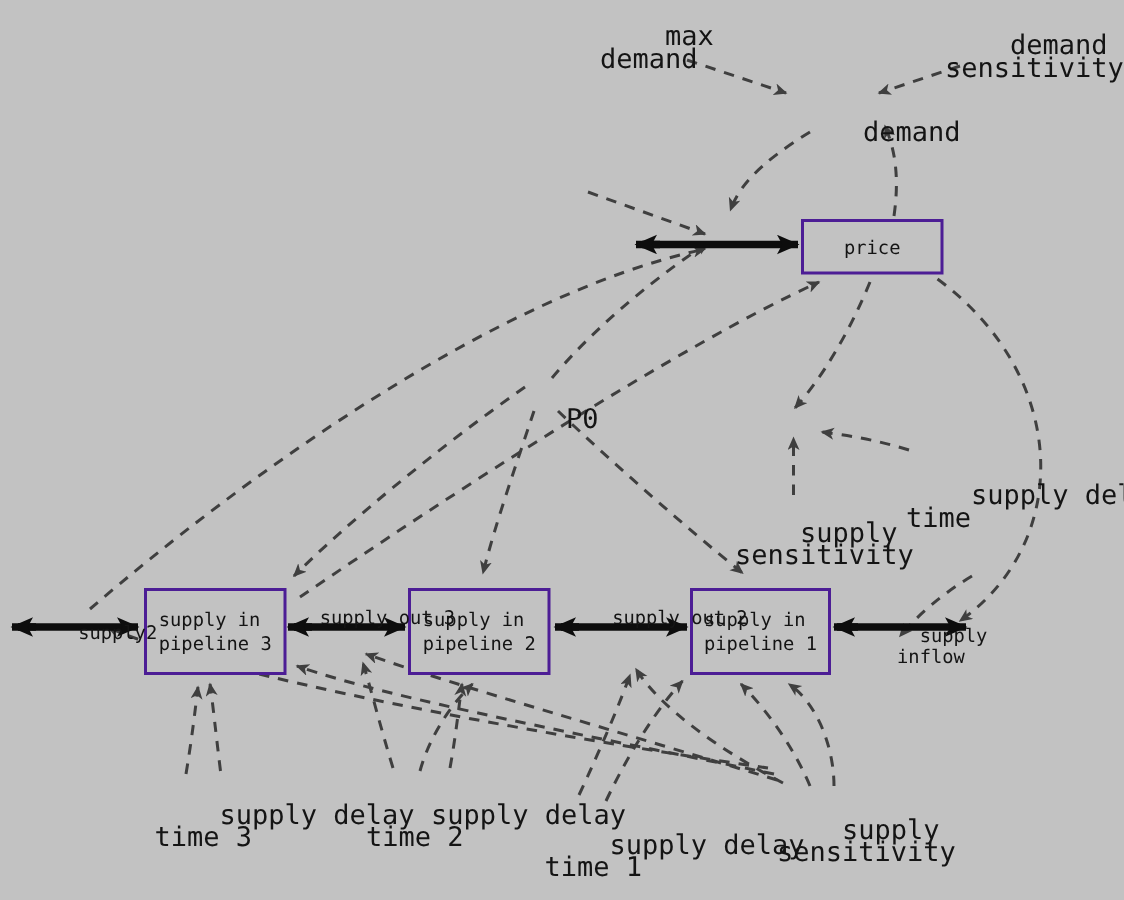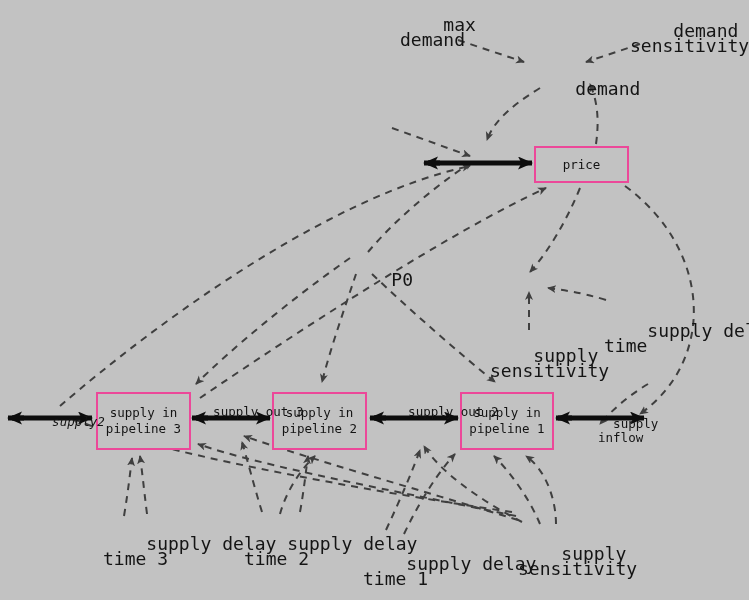--- a/index.html
+++ b/index.html
@@ -15,29 +15,29 @@
     position:absolute;
     color:#141414;
     font-size:18px;
     line-height:15px;
     text-align:left;
     white-space:pre;
     letter-spacing:0px;
   }
   .stockbox{
     position:absolute;
-    border:2px solid #ec4899;
+    border:2px solid #4c1d95;
     background:#c2c2c2;
     color:#141414;
     font-size:12.5px;
     line-height:16px;
     display:flex;
     align-items:center;
     justify-content:center;
-    text-align:center;
+    text-align:left;
     white-space:pre;
     box-sizing:border-box;
   }
   .flowlabel{
     position:absolute;
     color:#141414;
     font-size:12.5px;
     line-height:14px;
     white-space:pre;
     text-align:center;
@@ -168,21 +168,21 @@
   <div class="node" style="left:630px;top:8px;width:90px;">
     <span>demand
 sensitivity</span>
   </div>
 
   <div class="node" style="left:532px;top:66px;width:58px;">
     <span>demand</span>
   </div>
 
 
-  <div class="node" style="left:348px;top:257px;width:18px;">
+  <div class="node" style="left:334px;top:257px;width:18px;">
     <span>P0</span>
   </div>
 
 
   <div class="node" style="left:604px;top:308px;width:100px;">
     <span>supply delay
 time</span>
   </div>
 
   <div class="node" style="left:490px;top:333px;width:86px;">
@@ -204,21 +204,21 @@
     <span>supply delay
 time 1</span>
   </div>
 
   <div class="node" style="left:518px;top:531px;width:88px;">
     <span>supply
 sensitivity</span>
   </div>
 
 
-  <div class="flowlabel" style="left:22px;top:401px;font-style:italic;">
+  <div class="flowlabel" style="left:22px;top:401px;">
     <span>supply2</span>
   </div>
 
   <div class="flowlabel" style="left:183px;top:391px;">
     <span>supply out 3</span>
   </div>
 
   <div class="flowlabel" style="left:378px;top:391px;">
     <span>supply out 2</span>
   </div>

